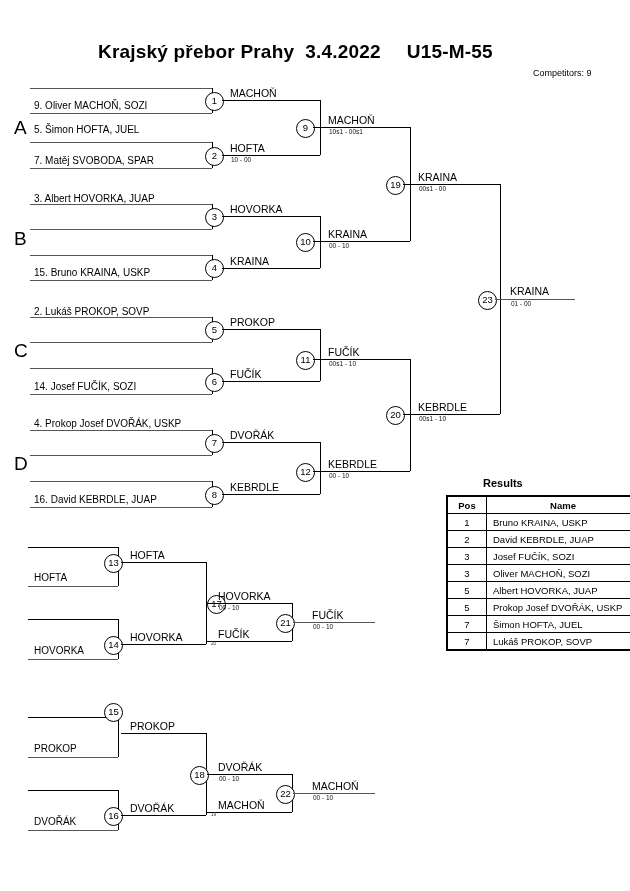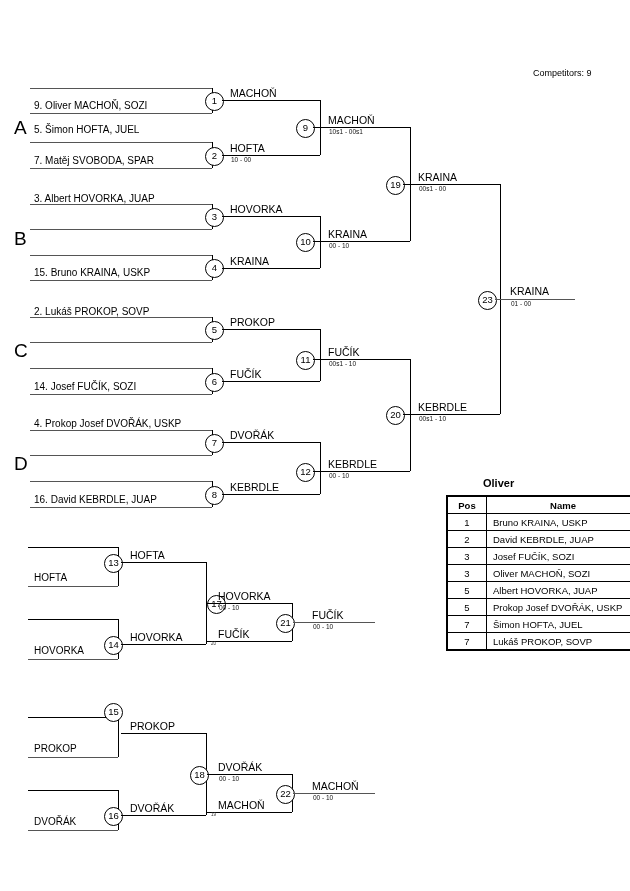--- a/index.html
+++ b/index.html
@@ -34,20 +34,23 @@
   table.res th,table.res td{border:0.8px solid #000;padding:1px 2px;height:14px;}
   table.res th{font-weight:bold;text-align:center;}
   table.res td.pos{width:34px;text-align:center;}
   table.res td.nm{padding-left:6px;text-align:left;}
 </style>
 </head>
 <body>
 
 <div class="sheet">
 
+  <div class="title">
+    <span>Krajský přebor Prahy</span><span class="sp1"></span><span>3.4.2022</span><span class="sp2"></span><span>U15-M-55</span>
+  </div>
   <div class="competitors">Competitors: 9</div>
 
   <div class="grp" style="left:14px;top:117px">A</div>
   <div class="grp" style="left:14px;top:228px">B</div>
   <div class="grp" style="left:14px;top:340px">C</div>
   <div class="grp" style="left:14px;top:453px">D</div>
 
   <div class="hl" style="left:30px;top:88px;width:182px"></div>
   <div class="hl" style="left:30px;top:113px;width:182px"></div>
   <div class="ent" style="left:34px;top:100px">9. Oliver MACHOŇ, SOZI</div>
@@ -226,21 +229,21 @@
   <div class="hlk" style="left:207px;top:812px;width:85px"></div>
   <div class="win" style="left:218px;top:799px">MACHOŇ</div>
   <div class="tiny" style="left:211px;top:812px">19</div>
 
   <div class="vl" style="left:292px;top:774px;height:38px"></div>
   <div class="circ" style="left:276px;top:785px">22</div>
   <div class="hl" style="left:293px;top:793px;width:82px"></div>
   <div class="win" style="left:312px;top:780px">MACHOŇ</div>
   <div class="scr" style="left:313px;top:794px">00 - 10</div>
 
-  <div class="res-title">Oliver</div>
+  <div class="res-title">Results</div>
   <div class="res-box">
     <table class="res">
       <thead>
         <tr>
           <th>Pos</th>
           <th>Name</th>
         </tr>
       </thead>
       <tbody id="results-body">
           <tr>

